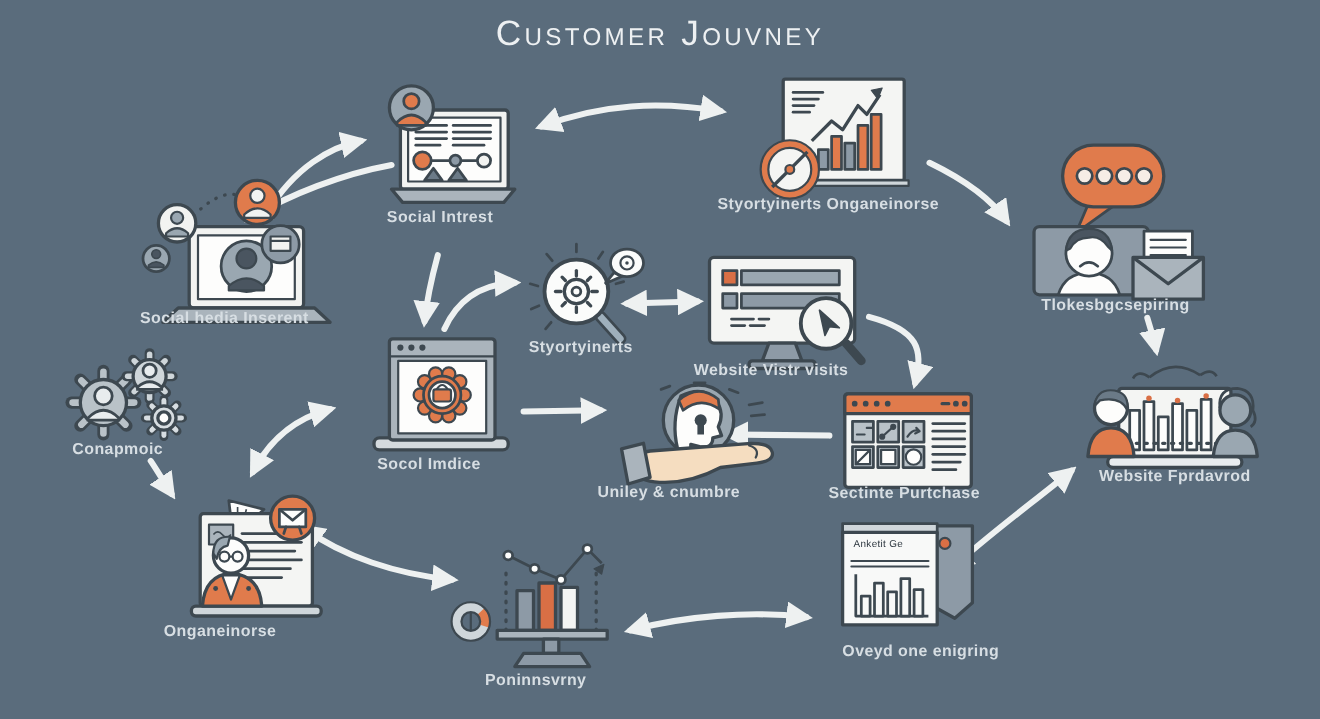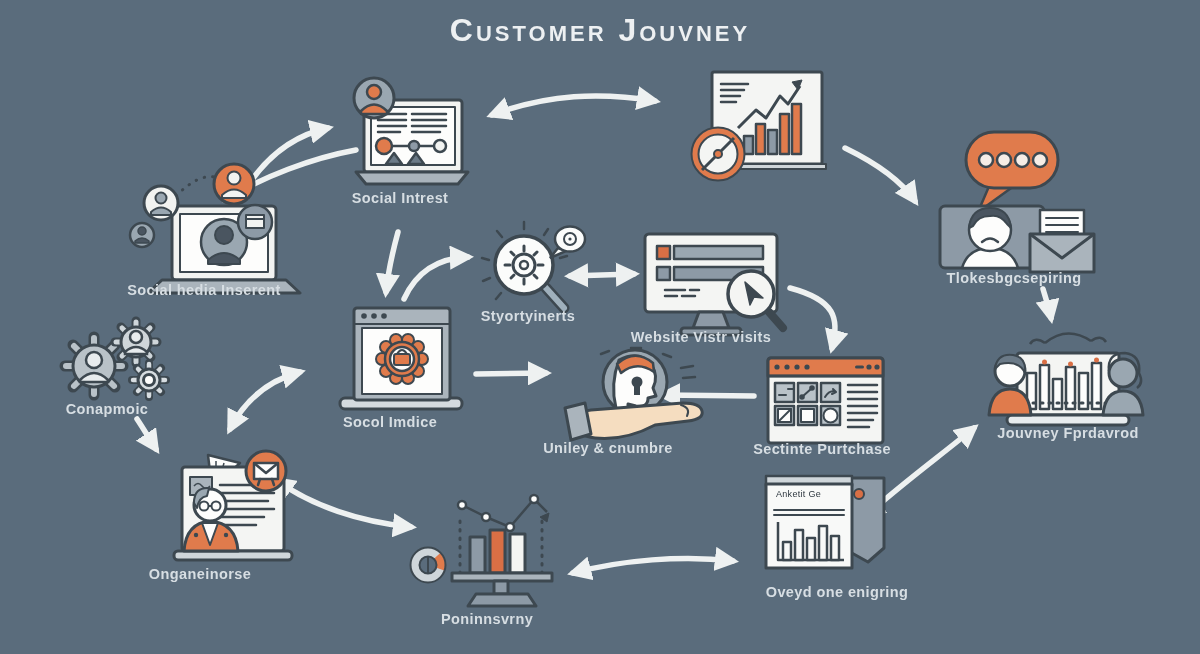--- a/index.html
+++ b/index.html
@@ -5,21 +5,21 @@
   html,body{margin:0;padding:0;}
   body{
     width:1200px;height:654px;position:relative;overflow:hidden;
     background:#5a6c7c;
     font-family:"Liberation Sans", sans-serif;
   }
   .stage{position:absolute;inset:0;}
   #title{
     position:absolute;left:0;right:0;top:12px;text-align:center;
     font-variant:small-caps;letter-spacing:3px;
-    font-size:32px;font-weight:700;color:#edf0f2;
+    font-size:32px;font-weight:400;color:#edf0f2;
   }
   .node{position:absolute;}
   .node svg{display:block;overflow:visible;}
   .lbl{
     position:absolute;transform:translateX(-50%);
     white-space:nowrap;text-align:center;
     font-size:14.5px;font-weight:700;letter-spacing:.4px;color:#d7dee3;
   }
   #arrows{position:absolute;inset:0;pointer-events:none;}
   .doc-header{
@@ -135,20 +135,21 @@
       <rect x="104" y="38" width="9" height="50" fill="#e07b4c" stroke-width="2.5"></rect>
       <path d="M50,62 L68,44 L78,52 L92,30 L100,38 L112,20" fill="none" stroke-width="3"></path>
       <path d="M114,14 L104,16 L110,24 z" fill="#3d4850" stroke-width="1"></path>
       <circle cx="30" cy="88" r="23" fill="#f4f5f3" stroke="#e07b4c" stroke-width="7"></circle>
       <circle cx="30" cy="88" r="26.5" fill="none" stroke-width="2"></circle>
       <circle cx="30" cy="88" r="19.5" fill="none" stroke-width="2"></circle>
       <line x1="14" y1="104" x2="46" y2="72" stroke-width="3"></line>
       <circle cx="30" cy="88" r="4" fill="#e07b4c" stroke-width="2"></circle>
     </g>
   </svg>
+  <div class="lbl" style="left:65px;top:112px;">Styortyinerts Onganeinorse</div>
 </div>
 
 <div class="node" style="left:938px;top:128px;">
   <svg width="158" height="148" viewBox="0 0 158 148">
     <g stroke="#3d4850" stroke-width="3" stroke-linejoin="round">
       <g>
         <path d="M52,56 L40,84 L76,58 z" fill="#e07b4c" stroke-width="2.5"></path>
         <rect x="28" y="4" width="92" height="56" rx="28" fill="#e07b4c"></rect>
         <circle cx="48" cy="32" r="7" fill="#f6ede6" stroke-width="2.5"></circle>
         <circle cx="66" cy="32" r="7" fill="#f6ede6" stroke-width="2.5"></circle>
@@ -447,21 +448,21 @@
         <path d="M12,46 Q14,30 30,32 Q42,34 42,46 L42,50 Q36,37 17,41 z" fill="#6b7a87" stroke-width="2"></path>
         <path d="M6,92 Q8,66 27,66 Q46,66 48,92 z" fill="#e07b4c" stroke-width="3"></path>
       </g>
       <g>
         <path d="M126,48 Q124,30 142,30 Q158,32 156,50 Q161,60 154,65" fill="none" stroke-width="2.5"></path>
         <circle cx="140" cy="50" r="14" fill="#9aa7b1" stroke-width="3"></circle>
         <path d="M120,92 Q122,68 140,68 Q158,68 160,92 z" fill="#9aa7b1" stroke-width="3"></path>
       </g>
     </g>
   </svg>
-  <div class="lbl" style="left:85px;top:102px;">Jouvney Fprdavrod</div>
+  <div class="lbl" style="left:85px;top:102px;">Website Fprdavrod</div>
 </div>
 
 <div class="node" style="left:146px;top:453px;">
   <svg width="152" height="116" viewBox="0 0 152 116">
     <g stroke="#3d4850" stroke-linejoin="round">
       <path d="M62,2 L94,10 L66,36 z" fill="#fdfdfc" stroke-width="2.5"></path>
       <path d="M70,8 L70,30 M78,10 L72,32" stroke-width="1.5"></path>
       <rect x="36" y="14" width="102" height="84" rx="3" fill="#f4f5f3" stroke-width="3"></rect>
       <rect x="44" y="24" width="22" height="18" fill="#aab4bc" stroke-width="2"></rect>
       <path d="M48,33 q4,-5 8,0 q4,5 8,0" fill="none" stroke-width="1.5"></path>

